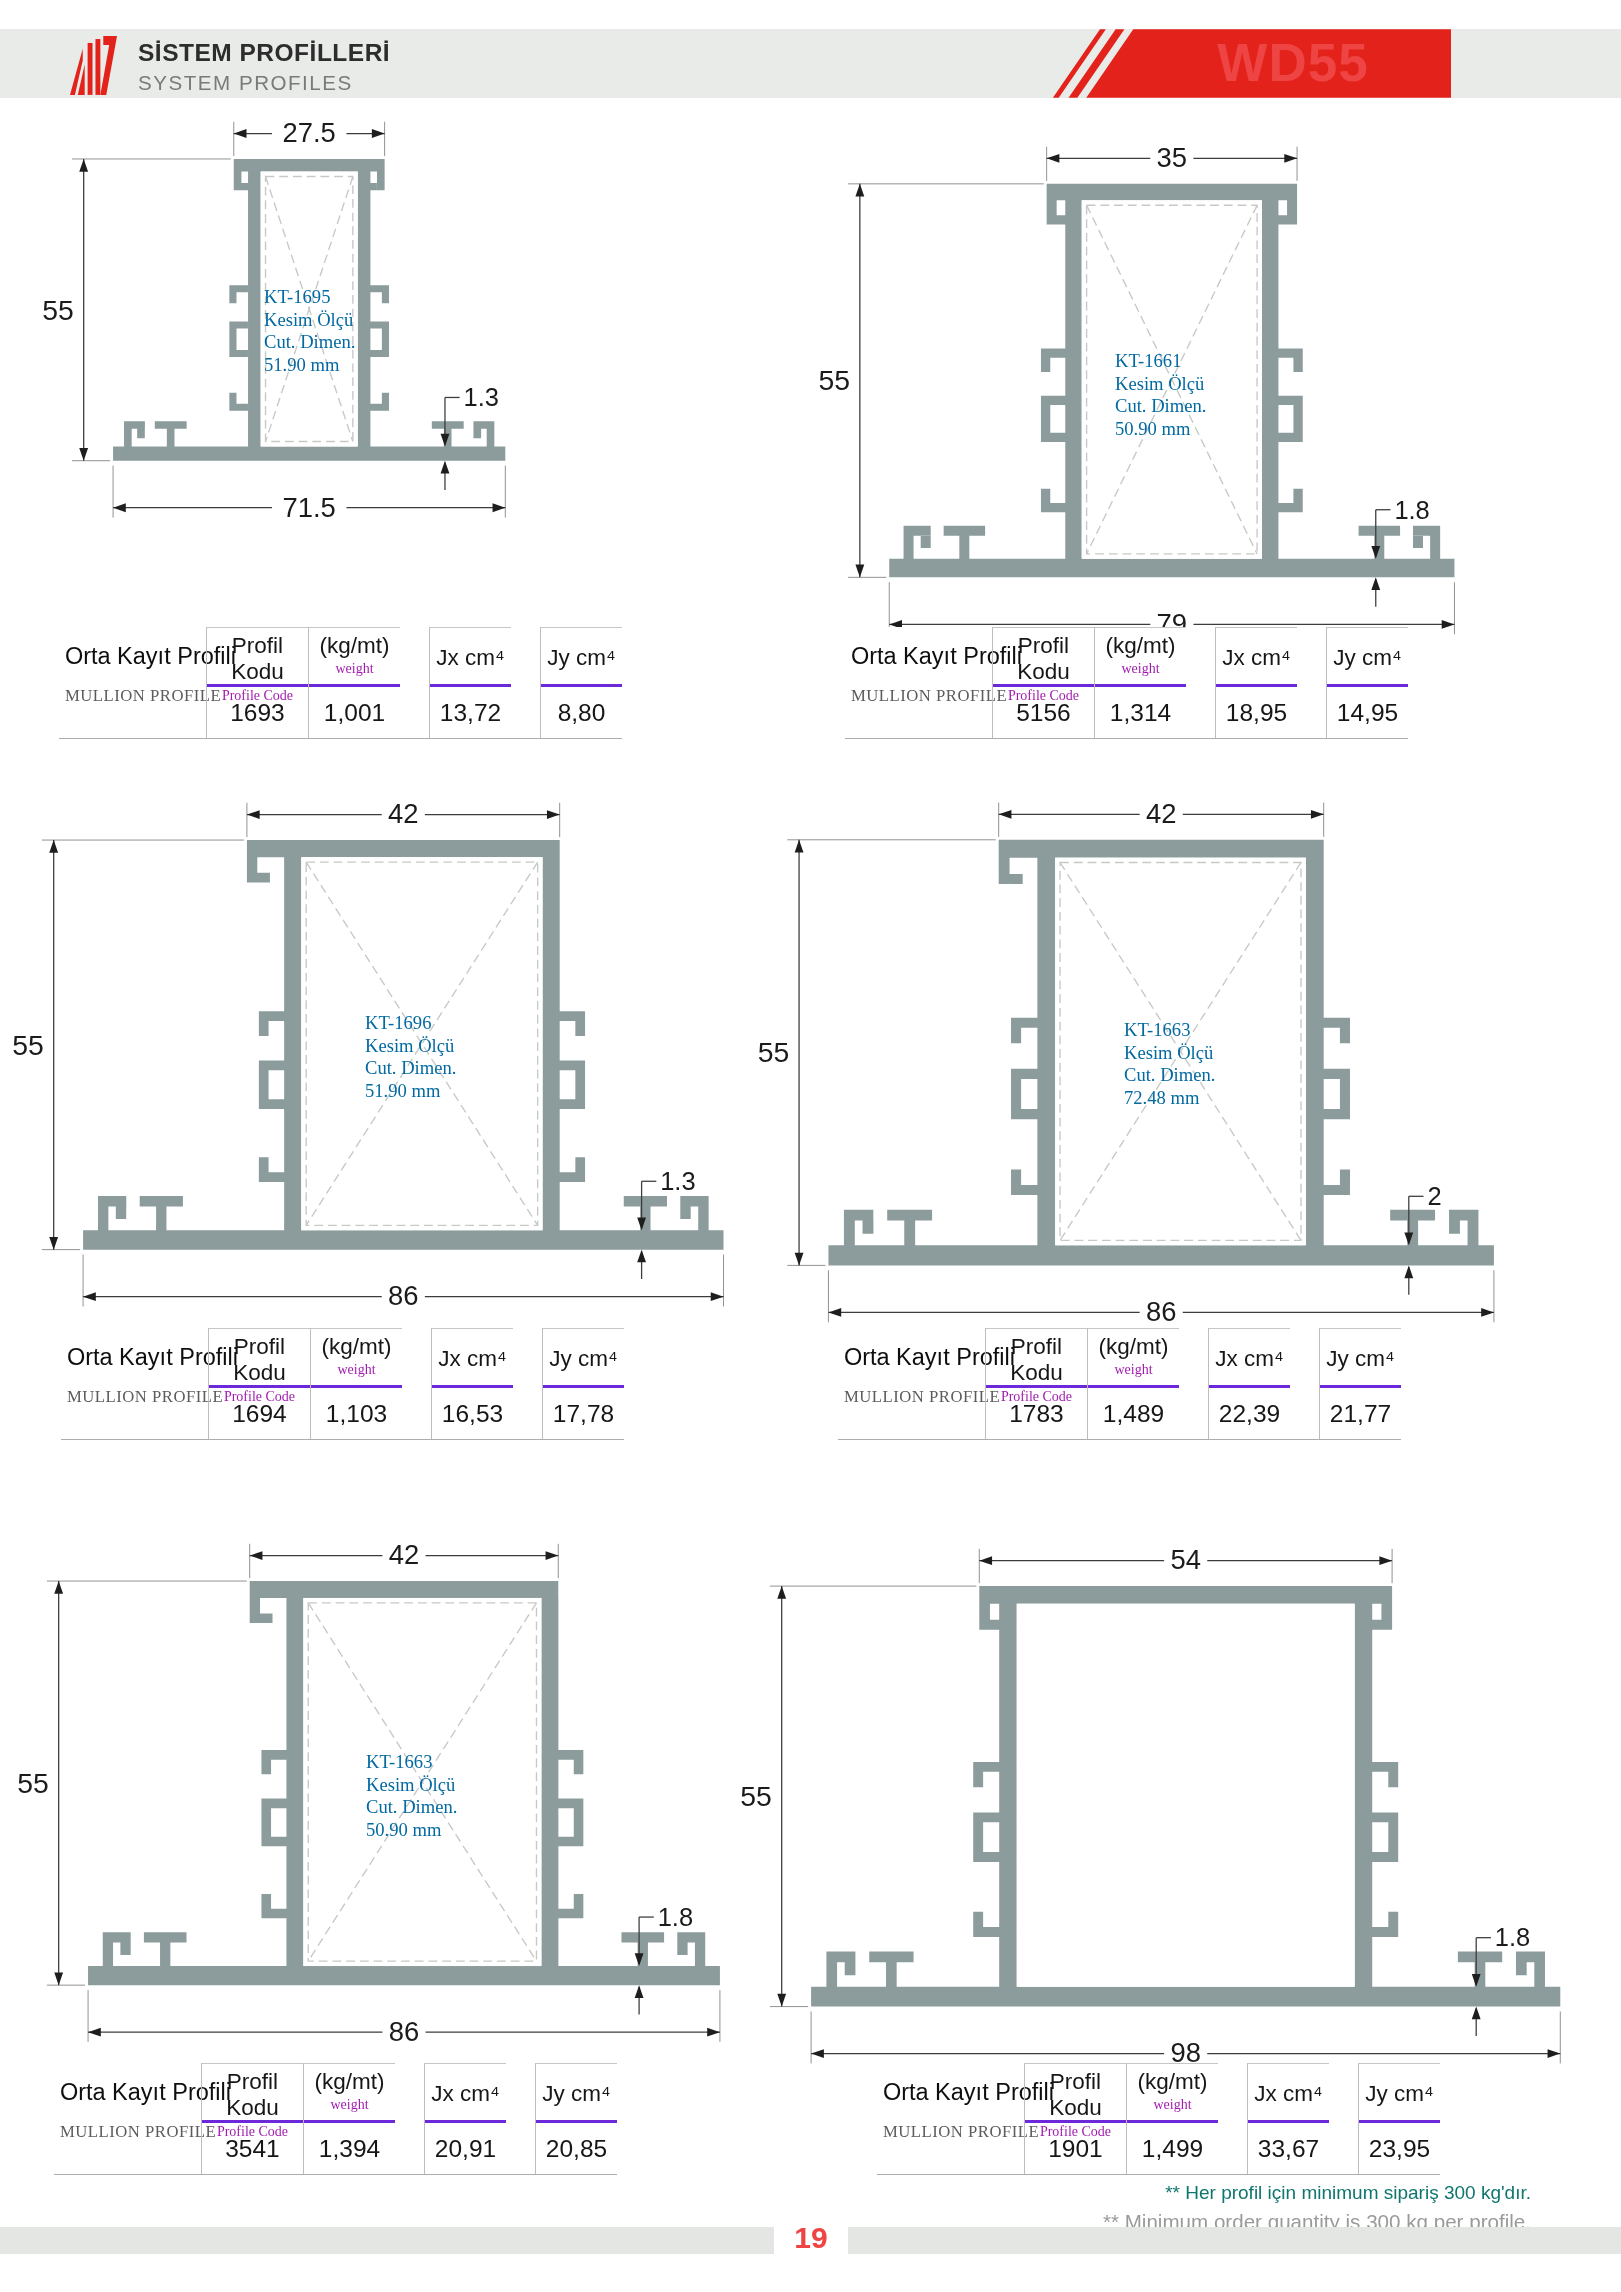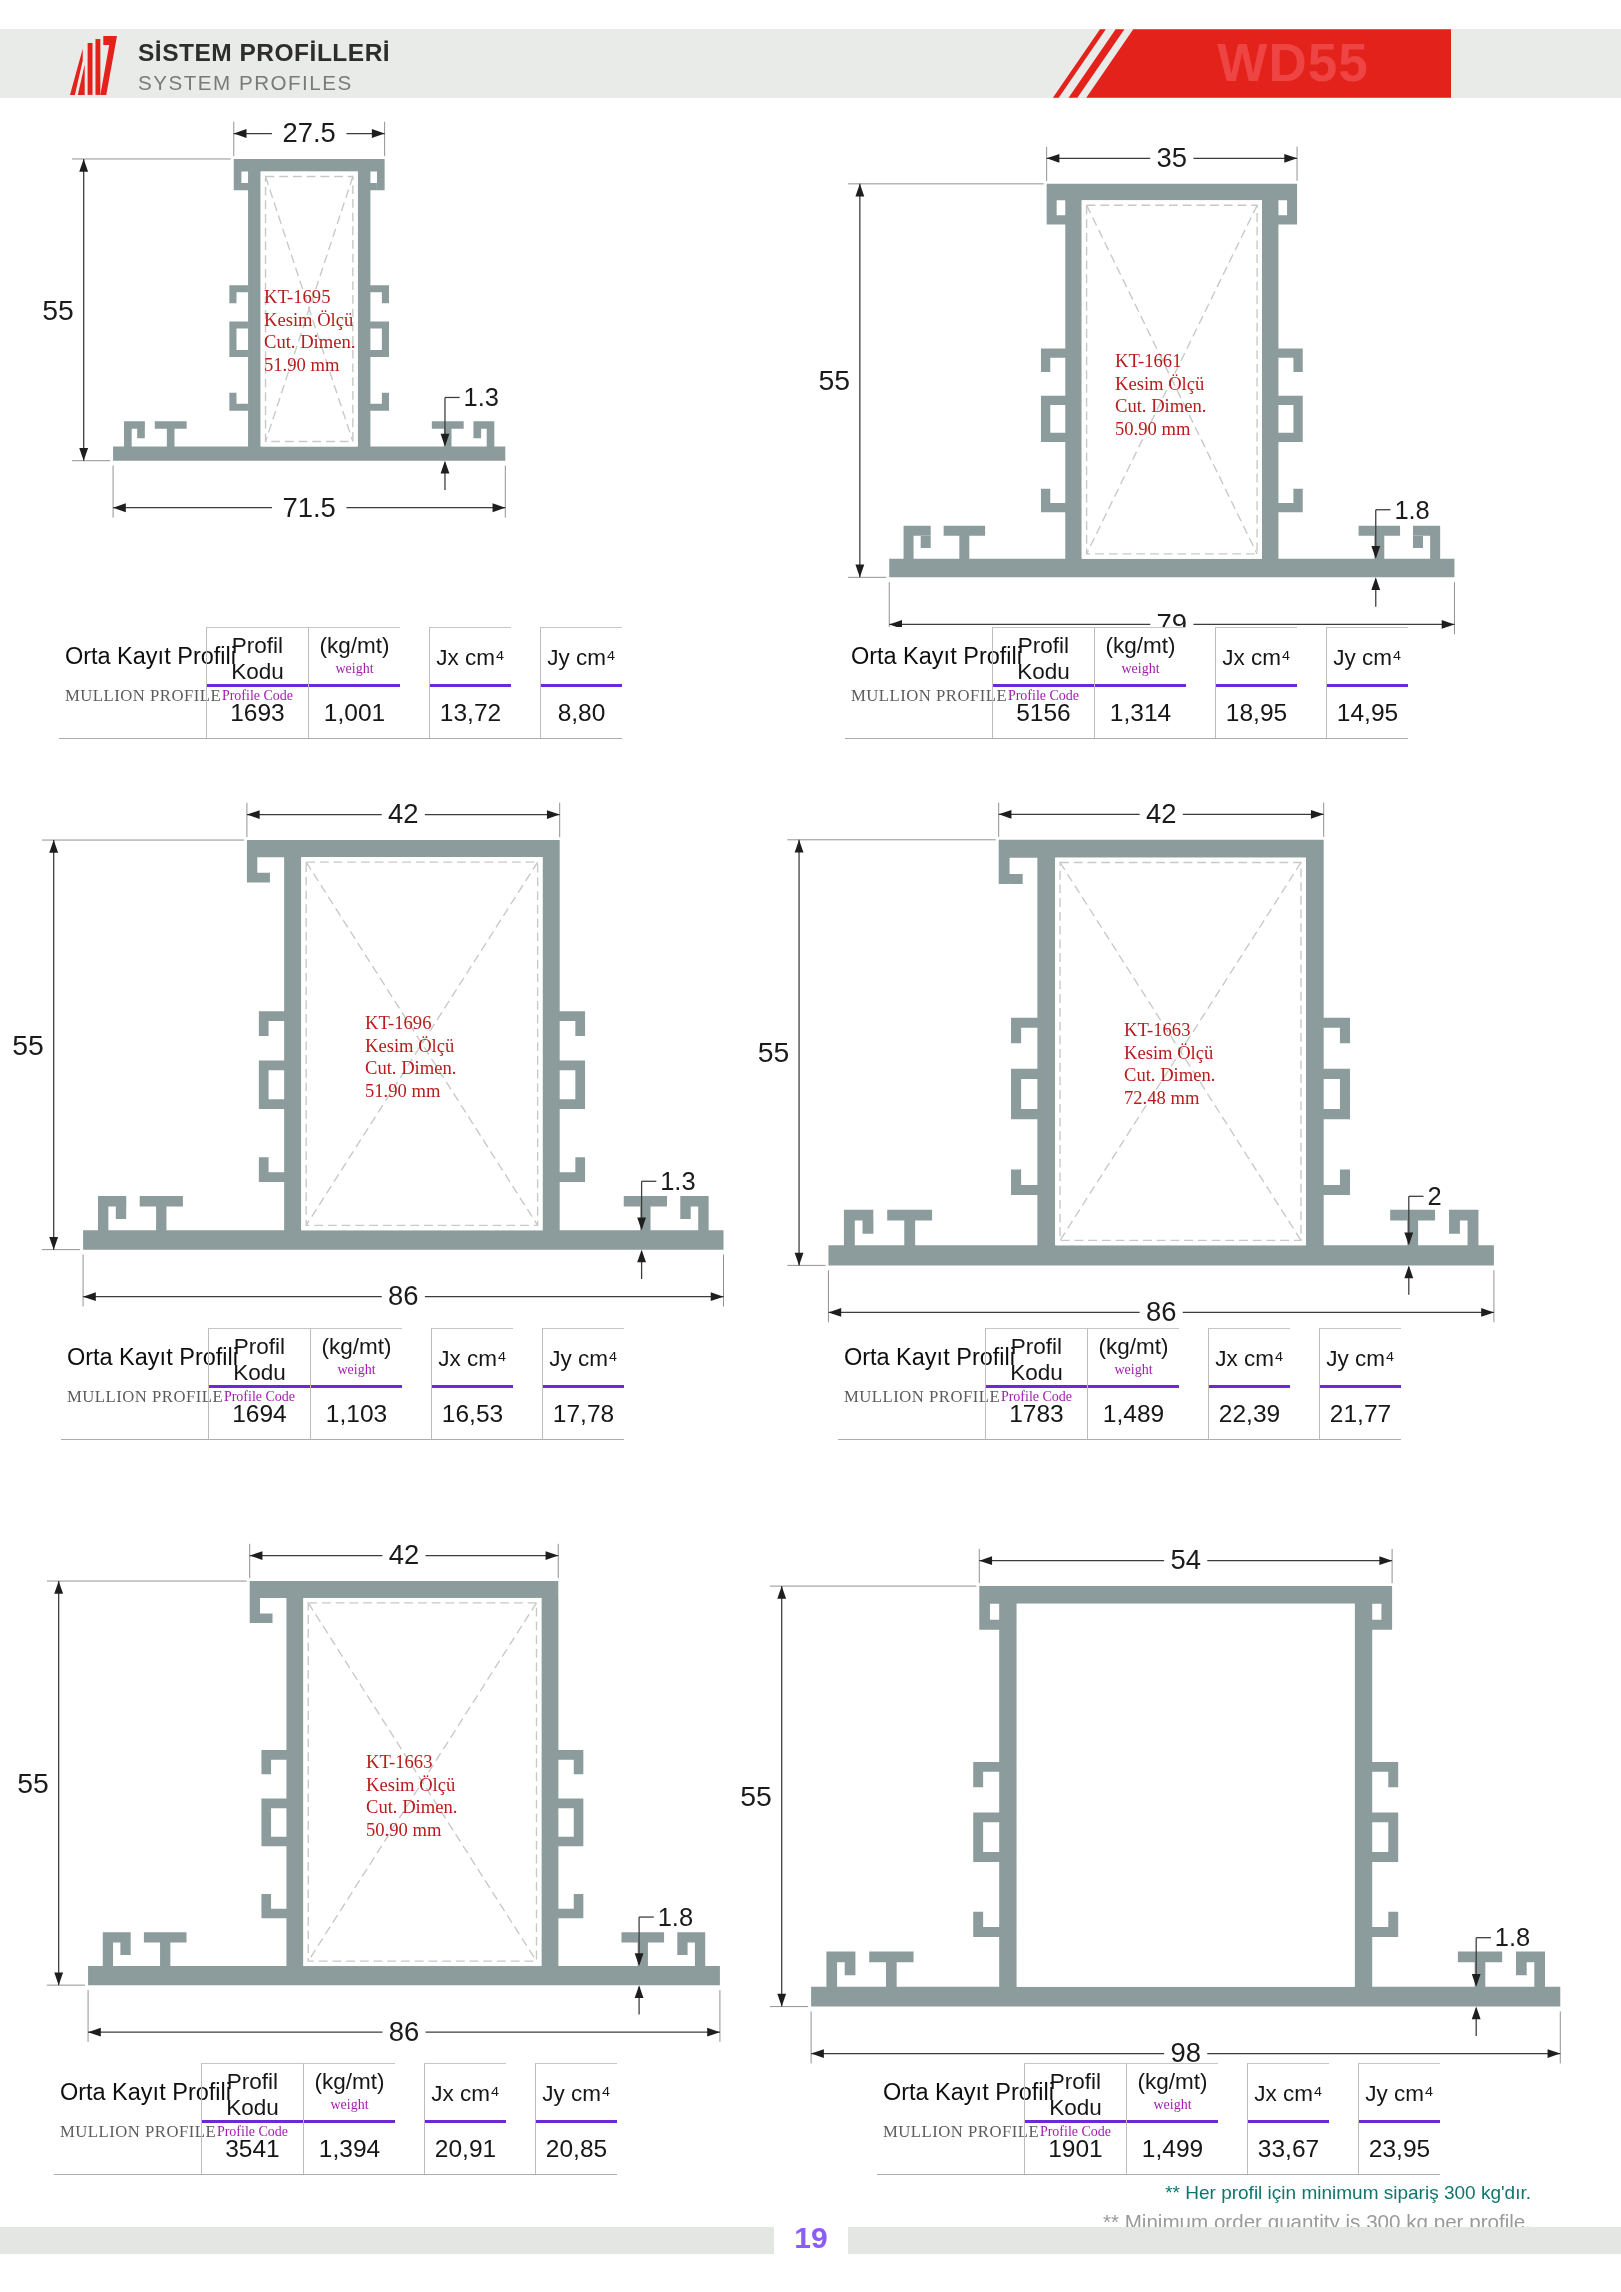--- a/index.html
+++ b/index.html
@@ -12,21 +12,21 @@
   .brand-text .t1{font-size:24.5px;font-weight:bold;color:#2d2d2d;letter-spacing:0.5px;}
   .brand-text .t2{font-size:20.6px;color:#7a7a7a;letter-spacing:1.5px;margin-top:3.9px;}
   .series-banner{position:absolute;left:1047px;top:29px;width:404px;height:69px;}
   .series-banner svg{position:absolute;left:0;top:0;}
   .series-label{position:absolute;left:88px;top:0;width:316px;height:69px;line-height:67px;
         text-align:center;font-size:53px;font-weight:bold;color:#ef4444;letter-spacing:1px;}
   
   .section{position:absolute;left:0;top:0;}
   .profile-svg{position:absolute;}
   .plabel{position:absolute;width:127px;font-family:"Liberation Serif","DejaVu Serif",serif;
-        font-size:18.6px;line-height:22.5px;color:#b91c1c;}
+        font-size:18.6px;line-height:22.5px;color:#0369a1;}
   
   .ptable{position:absolute;display:flex;border-bottom:1px solid #adadad;background:#fff;}
   .tcol{box-sizing:border-box;}
   .tcol-title{width:147px;}
   .tcol-data{border-left:1px solid #bdbdbd;border-top:1px solid #c6c6c6;}
   .tcol-code{width:102px;}
   .tcol-weight{width:92px;}
   .tcol-j{width:82px;margin-left:29px;}
   .th{height:59px;border-bottom:3px solid #6d28d9;text-align:center;padding-top:4.9px;box-sizing:border-box;}
   .th-tr{font-size:22.5px;color:#161616;line-height:26.5px;}
@@ -35,21 +35,21 @@
   .tv{height:51px;line-height:51px;text-align:center;font-size:24.5px;color:#161616;}
   .tt-tr{font-size:23.5px;color:#0e0e0e;margin-top:15.7px;padding-left:5.9px;white-space:nowrap;}
   .tt-en{font-family:"Liberation Serif","DejaVu Serif",serif;font-size:16.7px;color:#5c5c5c;
         letter-spacing:0.5px;margin-top:16.7px;padding-left:5.9px;white-space:nowrap;}
   
   .footnotes{position:absolute;right:90px;top:2178px;text-align:right;}
   .fn1{font-size:19px;color:#0f766e;line-height:29px;text-align:right;}
   .fn2{font-size:20.6px;color:#9a9a9a;line-height:29px;}
   .page-band{position:absolute;left:0;top:2227px;width:1621px;height:26.5px;background:#e4e6e3;}
   .page-num-box{position:absolute;left:774px;top:2217px;width:74px;height:41px;background:#ffffff;
-        text-align:center;font-size:30px;font-weight:bold;line-height:41px;color:#8b5cf6;}
+        text-align:center;font-size:30px;font-weight:bold;line-height:41px;color:#ef4444;}
   .profile-svg text{font-family:"Liberation Sans","DejaVu Sans",sans-serif;fill:#1b1b1b;}
 </style>
 </head>
 <body>
 
 <div class="page">
   <div class="head-band"></div>
 
   <svg class="brand-logo" width="49" height="61" viewBox="0 0 50 62">
     <g fill="#e3231b">

